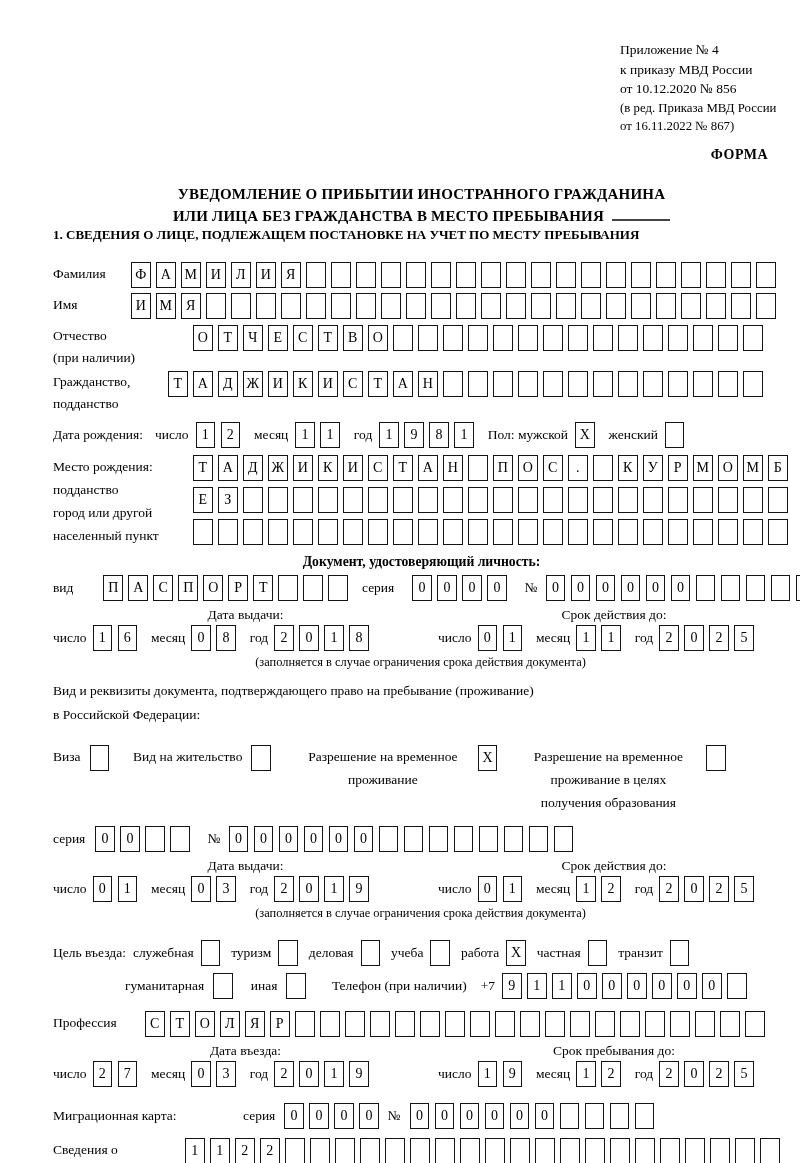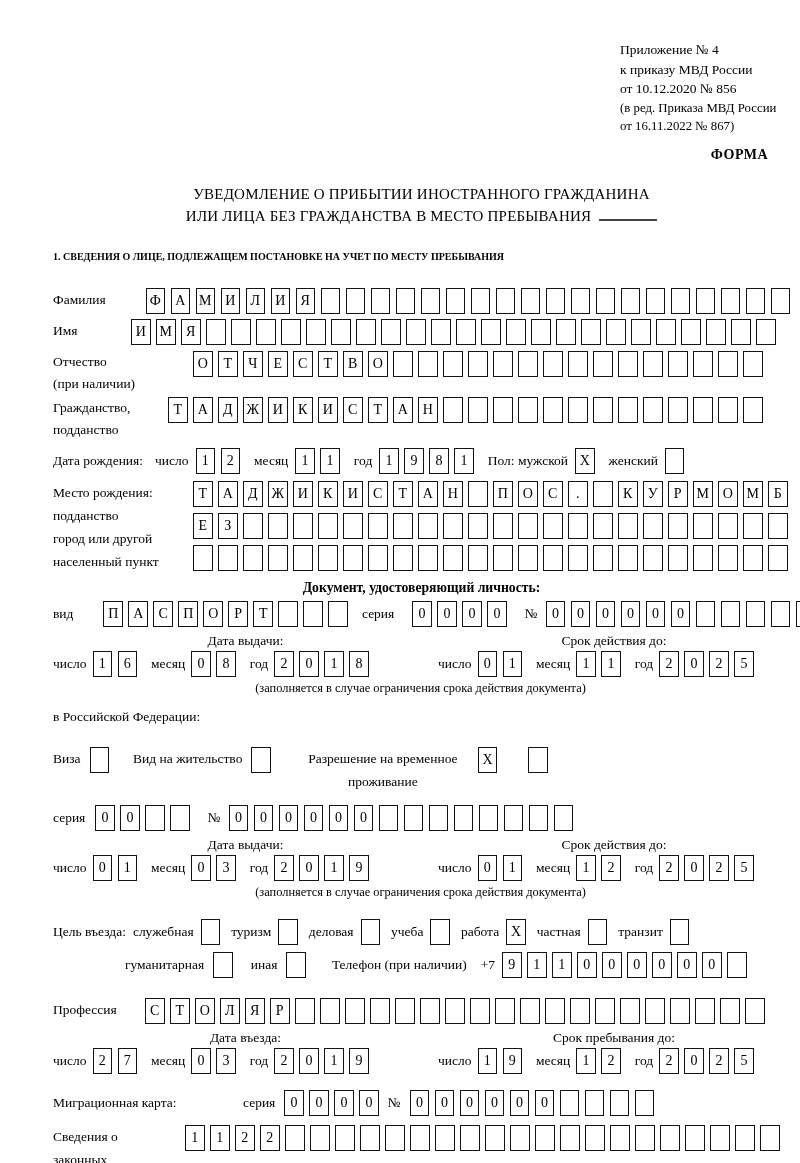--- a/index.html
+++ b/index.html
@@ -11,44 +11,44 @@
   }
   .page { padding:40px 10px 14px 53px; position:relative; }
 
   
   .appendix { margin-left:567px; line-height:19.5px; }
   .appendix .amend { font-size:12.8px; line-height:18.5px; }
   .appendix .amend:first-of-type { margin-top:3px; }
   .forma { margin-top:11px; text-align:right; padding-right:22px;
            font-weight:bold; font-size:14px; letter-spacing:0.5px; }
 
-  .title { margin-top:20px; text-align:center; font-weight:normal;
+  .title { margin-top:20px; text-align:center; font-weight:bold;
            font-size:15px; line-height:22px; letter-spacing:0.2px; }
   .blankline { display:inline-block; width:58px; border-bottom:2px solid #444;
                margin-left:8px; vertical-align:baseline; }
-  .section-heading { margin-top:24px; font-weight:bold; font-size:10px; }
+  .section-heading { font-weight:bold; font-size:13px; }
 
   
   .boxes { display:inline-flex; gap:5.5px; flex-wrap:nowrap; }
   .cell { display:inline-block; width:19.5px; height:26px; flex:0 0 19.5px;
           border:1.6px solid #141414; text-align:center;
           font-size:14px; line-height:23px; background:#fff; }
 
   .row { display:flex; align-items:flex-start; }
   .lbl { display:inline-block; line-height:23px; }
   .w-surname { width:78px; }
   .w-name { width:78px;font-family:Liberation Serif, serif; }
   .w-patr { width:140px; }
   .w-cit  { width:115px; }
   .w-bp   { width:140px; }
   .w-prof { width:92px; }
   .w-reps { width:132px; }
   .ml2 { line-height:22px; }
 
-  .r-surname { margin-top:26px;justify-content:space-between; }
+  .r-surname { margin-top:19px; }
   .r-name { margin-top:5px; }
   .r-patr { margin-top:6px; }
   .r-cit  { margin-top:2px; }
   .r-birthdate { margin-top:7px; align-items:center; }
   .r-birthdate .sl { margin:0 7px 0 14px; }
   .r-birthdate .sl.first { margin-left:12px; }
   .r-bp { margin-top:7px; }
   .bp-rows .boxes { display:flex; }
   .bp-rows .boxes + .boxes { margin-top:6px; }
 
@@ -84,21 +84,21 @@
   .r-series .num-lbl { margin-left:10px; }
 
   .r-purpose { margin-top:19px; align-items:center; }
   .r-purpose .plbl { margin-right:7px; }
   .r-purpose .boxes { margin-right:11px; }
   .r-purpose2 { margin-top:7px; margin-left:72px; align-items:center; }
   .r-purpose2 .plbl { margin-right:9px; }
   .r-purpose2 .sp { margin-left:18px; }
   .r-purpose2 .phone-lbl { margin-left:26px; margin-right:14px; }
   .r-purpose2 .prefix { margin-right:7px; }
-  .r-prof { margin-top:20px; }
+  .r-prof { margin-top:12px; }
 
   .r-mig { margin-top:16px; align-items:center; }
   .r-mig .mlbl { width:190px; }
   .r-mig .g { margin-right:9px; }
 
   .r-reps { margin-top:9px; }
   .reps-lbl div { line-height:23.5px; }
   .reps-rows .boxes { display:flex; }
 </style>
 </head>
@@ -454,20 +454,21 @@
           <span class="cell">2</span>
           <span class="cell">0</span>
           <span class="cell">2</span>
           <span class="cell">5</span>
         </span>
     </div>
   </div>
   <div class="footnote">(заполняется в случае ограничения срока действия документа)</div>
 
   <div class="r-intro">
+    <div>Вид и реквизиты документа, подтверждающего право на пребывание (проживание)</div>
     <div>в Российской Федерации:</div>
   </div>
 
   <div class="r-opts">
     <div class="opt">
       <span class="olbl">Виза</span>
       <span class="boxes">
           <span class="cell"></span>
         </span>
     </div>
@@ -477,20 +478,21 @@
           <span class="cell"></span>
         </span>
     </div>
     <div class="opt opt3">
       <span class="olbl">Разрешение на временное проживание</span>
       <span class="boxes">
           <span class="cell">X</span>
         </span>
     </div>
     <div class="opt opt4">
+      <span class="olbl">Разрешение на временное проживание в целях получения образования</span>
       <span class="boxes">
           <span class="cell"></span>
         </span>
     </div>
   </div>
 
   <div class="row r-series">
     <span class="series-lbl">серия</span>
     <span class="boxes g">
         <span class="cell">0</span>

